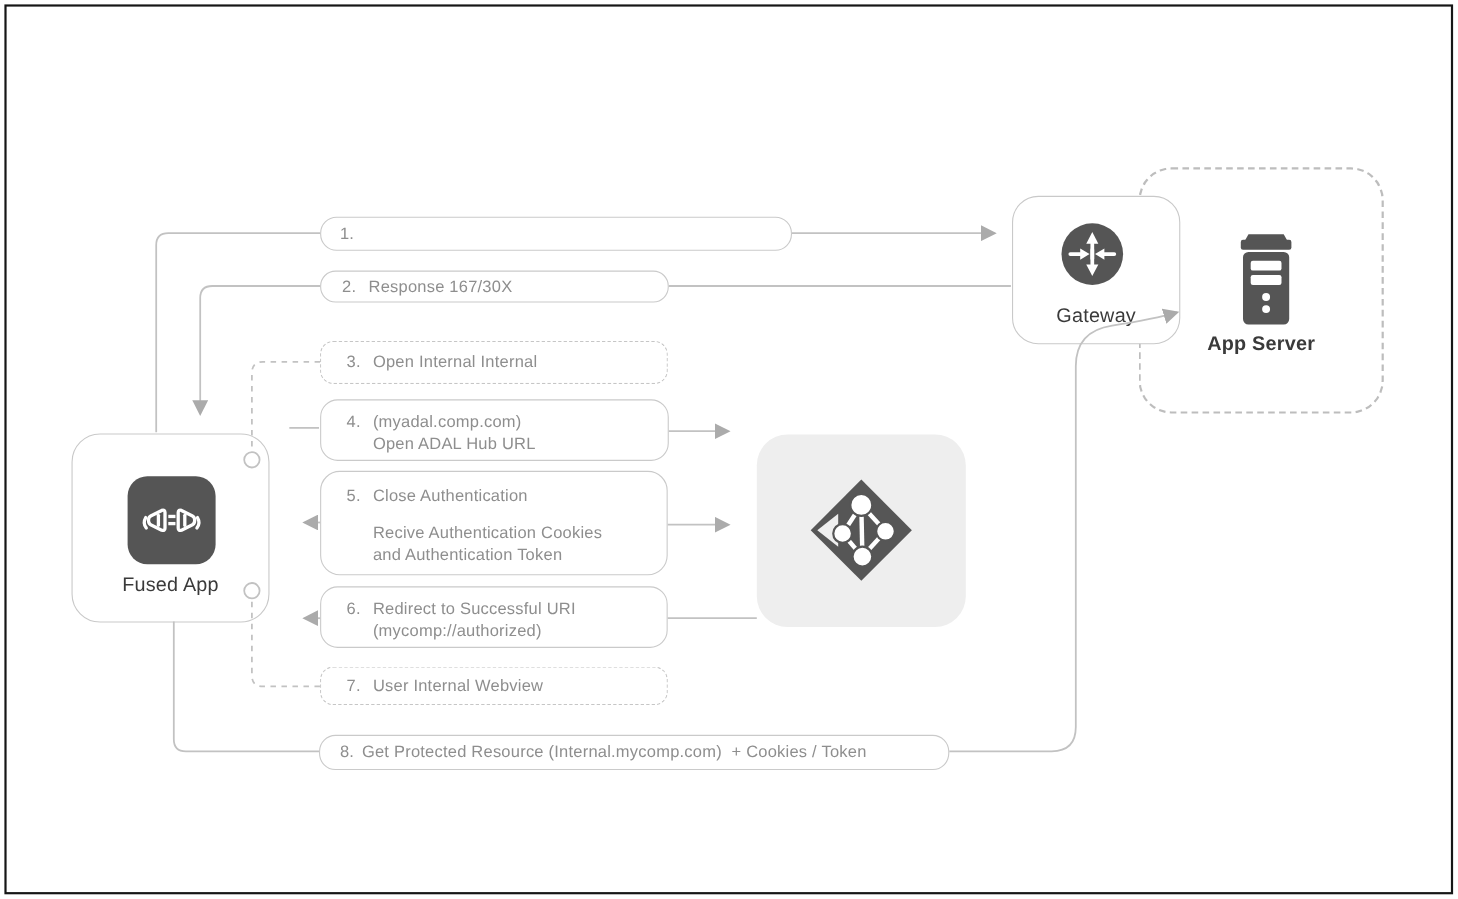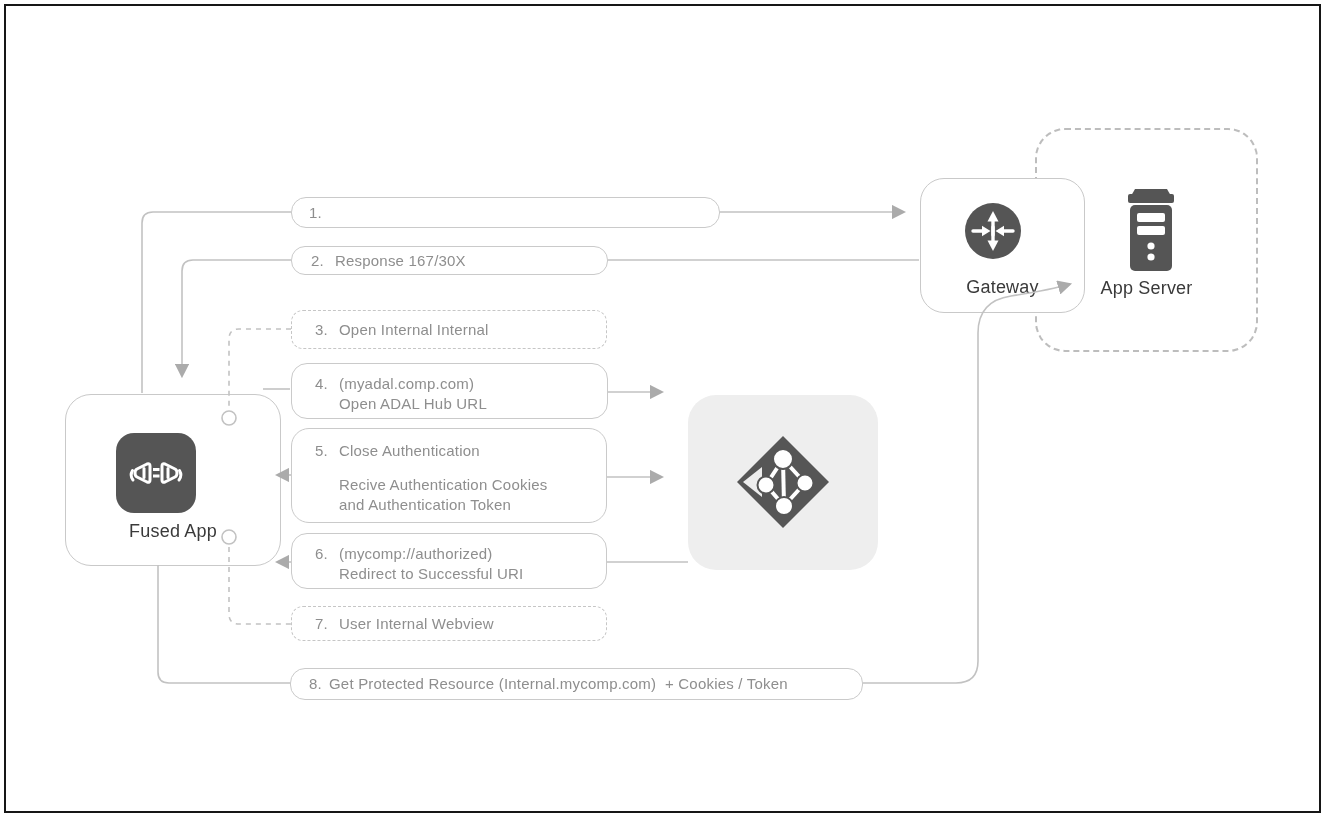--- a/index.html
+++ b/index.html
@@ -4,24 +4,24 @@
 <style>
   html,body{margin:0;padding:0;background:#fff;}
   .canvas{
     position:relative;width:1325px;height:817px;background:#fff;overflow:hidden;
     font-family:"Liberation Sans","DejaVu Sans",sans-serif;
   }
   .frame{position:absolute;inset:4px;border:2px solid #161616;pointer-events:none;}
 
   
   .node{position:absolute;background:#fff;border:1.5px solid #c9c9c9;box-sizing:border-box;}
-  .node-fused{left:65px;top:394px;width:216px;height:172px;border-radius:26px;}
-  .node-gateway{left:920px;top:178px;width:165px;height:135px;border-radius:24px;z-index:3;}
-  .zone-appserver{position:absolute;left:1035px;top:128px;width:223px;height:224px;
-    border:2.5px dashed #bdbdbd;border-radius:30px;box-sizing:border-box;z-index:1;}
+  .node-fused{left:65px;top:394px;width:180px;height:172px;border-radius:26px;}
+  .node-gateway{left:920px;top:178px;width:153px;height:135px;border-radius:24px;z-index:3;}
+  .zone-appserver{position:absolute;left:1035px;top:152px;width:223px;height:224px;
+    border:2.5px dashed #bdbdbd;border-radius:30px;box-sizing:border-box;z-index:1;font-weight:bold;}
   .node-fused,.node-gateway{z-index:3;}
   .idp-box{position:absolute;left:688px;top:395px;width:190px;height:175px;
     border-radius:28px;background:#eeeeee;z-index:2;}
 
   .node-label{position:absolute;left:0;right:0;text-align:center;
     color:#3a3a3a;font-size:18px;letter-spacing:.2px;}
   .node-fused .node-label{top:126px;}
   .node-gateway .node-label{top:98px;}
   .zone-appserver .node-label{top:148px;}
 
@@ -147,22 +147,22 @@
     <span class="num">5.</span>
     <div class="lines">
       <div>Close Authentication</div>
       <div class="gap">Recive Authentication Cookies</div>
       <div>and Authentication Token</div>
     </div>
   </div>
   <div class="step s6">
     <span class="num">6.</span>
     <div class="lines">
+      <div>Redirect to Successful URI</div>
       <div>(mycomp://authorized)</div>
-      <div>Redirect to Successful URI</div>
     </div>
   </div>
   <div class="step s7 v-center dashed">
     <span class="num">7.</span>
     <div class="lines">
         <div>User Internal Webview</div>
       </div>
   </div>
   <div class="step s8 v-center">
     <span class="num">8.</span>

